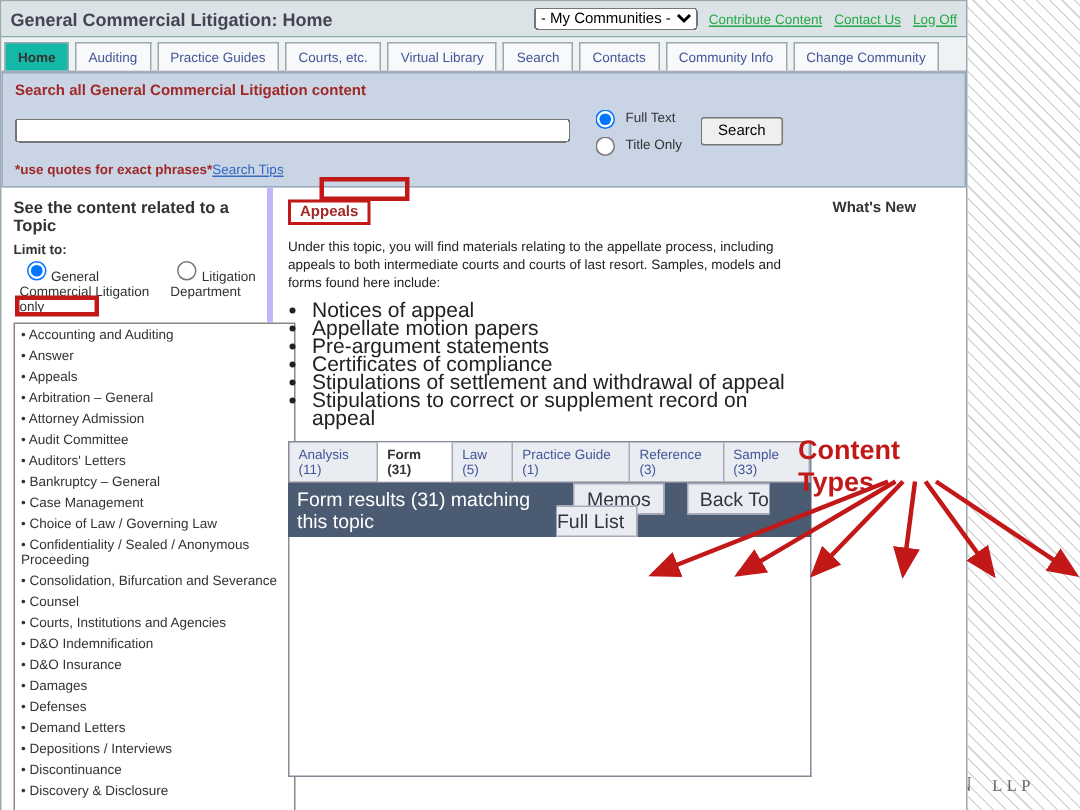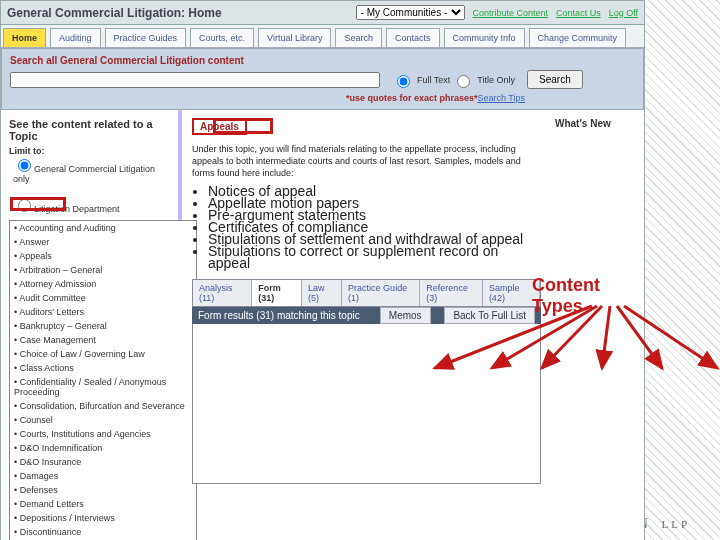--- a/index.html
+++ b/index.html
@@ -28,54 +28,54 @@
   .title-right { display:flex; align-items:center; gap:8px; font-weight:normal; font-size:9px; }
   .title-right select { font-size:10px; }
   .title-right .link { color:#2a4; text-decoration:underline; cursor:pointer; font-size:9px; line-height:10px; text-align:left; }
   .tabs {
     display:flex; gap:0; background:#eef2f4; border-bottom:1px solid #aab; font-size:9px;
   }
   .tab {
     padding:4px 8px; border:1px solid #9aa; border-bottom:none; margin:3px 2px 0 2px;
     background:#f7f9fa; cursor:pointer; color:#459;
   }
-  .tab.active { background:#fde047; font-weight:bold; color:#333; }
+  .tab.active { background:#14b8a6; font-weight:bold; color:#333; }
   
   .searchband { background:#c9d4e4; border:1px solid #9ab; margin:0; padding:6px 8px; }
   .sb-title { color:#a02828; font-weight:bold; font-size:10px; margin-bottom:4px; }
   .sb-row { display:flex; align-items:center; gap:12px; }
   .sb-row input[type=text] { width:370px; height:16px; font-size:10px; }
-  .radio-col { display:flex; flex-direction:row; gap:2px; font-size:9px; color:#333; }
+  .radio-col { display:flex; flex-direction:column; gap:2px; font-size:9px; color:#333; }
   .radio-col label { display:flex; align-items:center; gap:4px; }
   .sb-btn { padding:2px 10px; font-size:10px; }
-  .sb-under { display:flex; justify-content:flex-end; font-size:9px; margin-top:4px; }
+  .sb-under { display:flex; justify-content:flex-start; font-size:9px; margin-top:4px; }
   .sb-hint { color:#a02828; font-weight:bold; }
   .sb-tips { color:#3469c2; text-decoration:underline; cursor:pointer; margin-right:110px; }
   
   .cols { display:flex; }
   .col-left { width:181px; padding:8px 6px 6px 8px; border-right:4px solid #c4b5fd; }
   .col-mid { flex:1; padding:8px 8px 6px 10px; position:relative; }
   .col-right { width:95px; padding:8px 6px 6px 6px; font-size:10px; }
   .sec-h { font-size:11px; font-weight:bold; margin-bottom:4px; }
   .limit { font-size:9px; margin:4px 0 6px 0; }
-  .limit .opts { display:inline-flex; flex-direction:column; gap:12px; vertical-align:top; margin-left:4px; }
+  .limit .opts { display:inline-flex; flex-direction:row; gap:12px; vertical-align:top; margin-left:4px; }
   .listbox {
     border:1px solid #888; width:188px; height:330px; overflow-y:scroll; background:#fff; font-size:9px;
   }
   .listbox div { padding:2px 4px; cursor:pointer; }
   .topic-label {
     display:inline-block; border:2px solid #c21818; padding:1px 6px; color:#a02828; font-weight:bold;
   }
   .desc { font-size:9px; line-height:12px; margin:8px 0 6px 0; color:#222; }
   .bul { font-size:14px; line-height:12px; margin:0 0 10px 0; padding-left:10px; color:#222; }
   .bul li { list-style:disc; margin-left:6px; }
   .ct-tabs { border:1px solid #889; background:#e9edf2; display:flex; font-size:9px; }
   .ct-tabs .ctab { padding:3px 6px; border-right:1px solid #aab; cursor:pointer; color:#459; }
   .ct-tabs .ctab.active { background:#fff; font-weight:bold; color:#333; }
-  .ct-bar { background:#4a5b72; color:#fff; display:flex; justify-content:space-between; align-items:center; padding:3px 6px; font-size:10px; }
+  .ct-bar { background:#4a5b72; color:#fff; display:flex; justify-content:space-between; align-items:center; padding:3px 6px; font-size:13px; }
   .ct-bar .r a { background:#e9edf2; color:#334; padding:2px 8px; margin-left:11px; border:1px solid #aab; text-decoration:none; cursor:pointer; }
   .ct-results { border:1px solid #889; border-top:none; height:160px; overflow-y:scroll; background:#fff; }
   
   .annot { position:absolute; top:165px; left:350px; color:#c21818; font:bold 18px Arial; z-index:5; pointer-events:none;}
   .arrows { position:absolute; top:192px; left:250px; width:300px; height:80px; z-index:4; pointer-events:none;}
   
   .redbox { position:absolute; border:3px solid #c21818; z-index:6; pointer-events:none; }
   .rb1 { top:118px; left:213px; width:60px; height:16px; }
   .rb2 { top:197px; left:10px; width:56px; height:14px; }
   
@@ -154,21 +154,20 @@
           <div>• Accounting and Auditing</div>
           <div>• Answer</div>
           <div>• Appeals</div>
           <div>• Arbitration – General</div>
           <div>• Attorney Admission</div>
           <div>• Audit Committee</div>
           <div>• Auditors' Letters</div>
           <div>• Bankruptcy – General</div>
           <div>• Case Management</div>
           <div>• Choice of Law / Governing Law</div>
-          <div>• Class Actions</div>
           <div>• Confidentiality / Sealed / Anonymous Proceeding</div>
           <div>• Consolidation, Bifurcation and Severance</div>
           <div>• Counsel</div>
           <div>• Courts, Institutions and Agencies</div>
           <div>• D&amp;O Indemnification</div>
           <div>• D&amp;O Insurance</div>
           <div>• Damages</div>
           <div>• Defenses</div>
           <div>• Demand Letters</div>
           <div>• Depositions / Interviews</div>
@@ -188,21 +187,21 @@
           <li>Stipulations of settlement and withdrawal of appeal</li>
           <li>Stipulations to correct or supplement record on appeal</li>
         </ul>
 
       <div class="ct-tabs" id="ctabs">
           <div class="ctab">Analysis (11)</div>
           <div class="ctab active">Form (31)</div>
           <div class="ctab">Law (5)</div>
           <div class="ctab">Practice Guide (1)</div>
           <div class="ctab">Reference (3)</div>
-          <div class="ctab">Sample (42)</div>
+          <div class="ctab">Sample (33)</div>
         </div>
       <div class="ct-bar">
         <span>Form results (31) matching this topic</span>
         <span class="r">
           <a>Memos</a>
           <a>Back To Full List</a>
         </span>
       </div>
       <div class="ct-results"></div>
 

